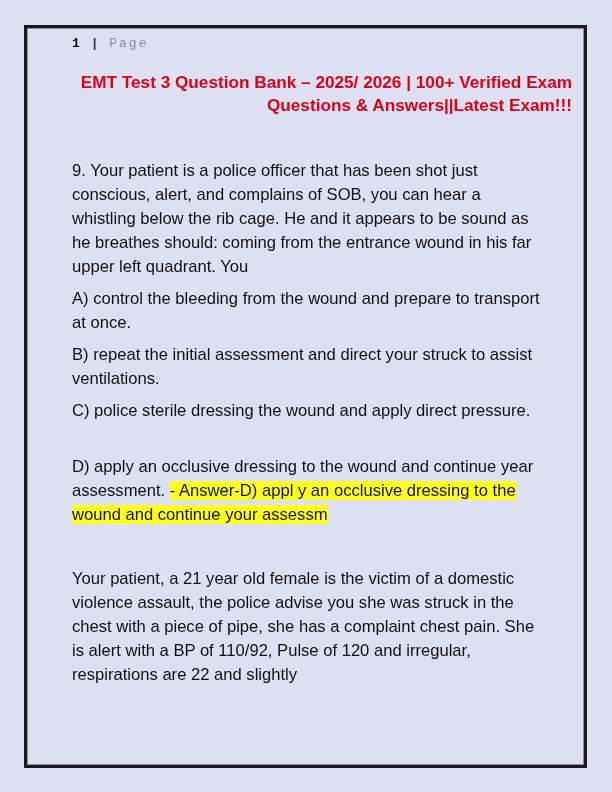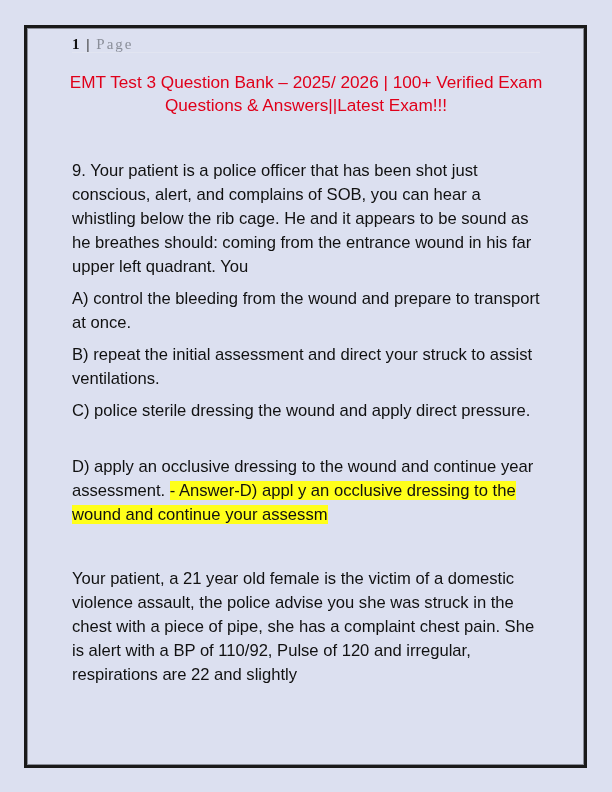--- a/index.html
+++ b/index.html
@@ -20,22 +20,22 @@
       top: 25px;
       width: 557px;
       height: 737px;
       border: 3px solid #1a1a1a;
       box-shadow: inset 0 0 0 1px #8a8d98;
     }
     .header-line {
       position: absolute;
       left: 72px;
       top: 36px;
-      font-family: Liberation Serif, serif;
-      font-size: 15px;
+      font-family: Liberation Mono, monospace;
+      font-size: 13px;
       color: #222;
       letter-spacing: 0.5px;
     }
     .header-line .num {
       font-weight: bold;
       color: #111;
     }
     .header-line .sep {
       font-weight: bold;
       color: #333;
@@ -51,23 +51,23 @@
       top: 52px;
       width: 468px;
       height: 1px;
       background: #e2e5f1;
     }
     .title {
       position: absolute;
       left: 40px;
       top: 71px;
       width: 532px;
-      text-align: center;
+      text-align: right;
       color: #e0001a;
-      font-weight: normal;
+      font-weight: bold;
       font-size: 17.2px;
       line-height: 23px;
     }
     .body-text {
       position: absolute;
       left: 72px;
       width: 470px;
       color: #111;
       font-size: 16.6px;
       line-height: 24px;

